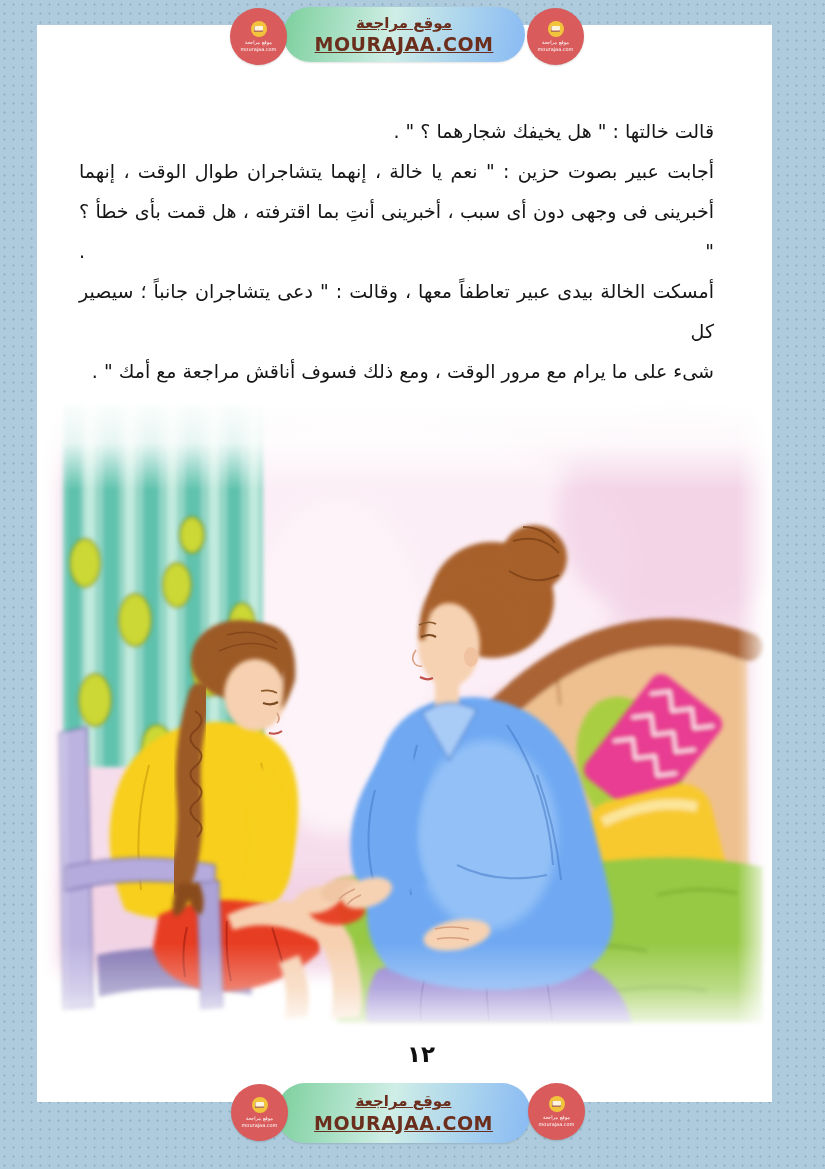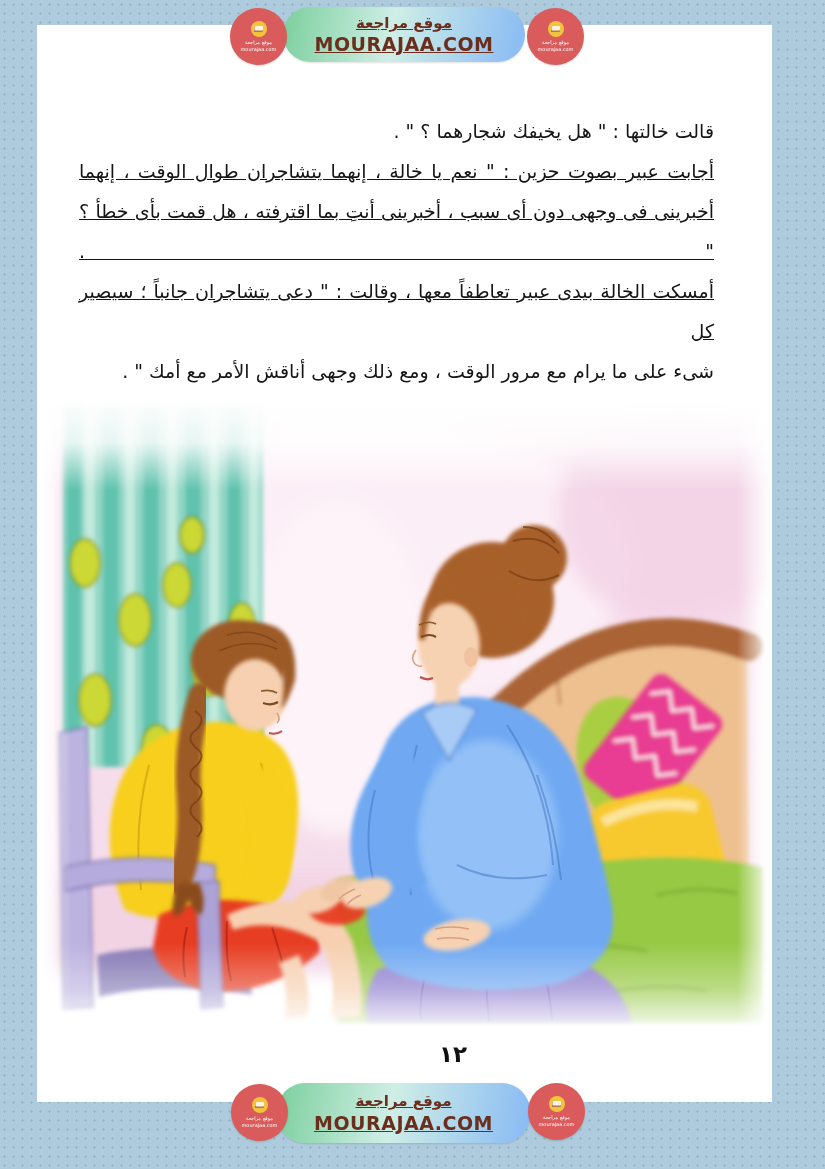--- a/index.html
+++ b/index.html
@@ -9,21 +9,21 @@
     background-image:radial-gradient(circle, rgba(125,158,180,.45) 1px, rgba(0,0,0,0) 1.3px);
     background-size:9px 9px;
     font-family:"DejaVu Sans", sans-serif;
   }
   .paper{position:absolute;left:37px;top:25px;width:735px;height:1077px;background:#ffffff;}
 
   
   .story{position:absolute;left:42px;right:58px;top:86px;direction:rtl;color:#151515;
          font-size:19px;line-height:40px;}
   .story .line{text-align:right;}
-  .story .line.just{text-align:justify;text-align-last:justify;text-decoration:underline;}
+  .story .line.just{text-align:justify;text-align-last:justify;}
 
   
   .pill{position:absolute;display:flex;flex-direction:column;align-items:center;justify-content:center;
         border-radius:28px;background:linear-gradient(100deg,#7bcf9c 0%,#cfeee6 45%,#88baf4 100%);
         box-shadow:0 1px 2px rgba(0,0,0,.12);}
   .pill .ar{font-size:15px;font-weight:bold;color:#6b2e1d;text-decoration:underline;line-height:1.35;direction:rtl;}
   .pill .en{font-size:19px;font-weight:bold;color:#6b2e1d;text-decoration:underline;letter-spacing:.5px;line-height:1.2;}
   #pill-top{left:283px;top:7px;width:242px;height:55px;}
   #pill-bottom{left:277px;top:1083px;width:253px;height:60px;}
 
@@ -32,36 +32,36 @@
         display:flex;flex-direction:column;align-items:center;justify-content:center;
         box-shadow:0 1px 2px rgba(0,0,0,.15);}
   .logo .book-badge{width:16px;height:16px;border-radius:50%;background:#f2c43c;
         display:flex;align-items:center;justify-content:center;margin-bottom:2px;}
   .logo .book-badge::after{content:"";width:9px;height:6px;background:#fdf4df;border-radius:1px;
         box-shadow:inset 0 -1.5px 0 rgba(150,60,30,.7), inset 1px 0 0 rgba(150,60,30,.35);}
   .logo .cap{font-size:5px;color:#ffffff;line-height:7px;text-align:center;}
   #logo-tl{left:230px;top:8px;}  #logo-tr{left:527px;top:8px;}
   #logo-bl{left:231px;top:1084px;} #logo-br{left:528px;top:1083px;}
 
-  .page-number{position:absolute;left:370px;top:1016px;width:60px;text-align:right;
+  .page-number{position:absolute;left:370px;top:1016px;width:60px;text-align:left;
         font-size:23px;font-weight:bold;color:#101010;}
 
   .illustration{position:absolute;left:0px;top:370px;width:735px;height:640px;}
 </style>
 </head>
 <body>
 
 <div class="paper">
 
   <div class="story">
     <div class="line">قالت خالتها : " هل يخيفك شجارهما ؟ " .</div>
     <div class="line just">أجابت عبير بصوت حزين : " نعم يا خالة ، إنهما يتشاجران طوال الوقت ، إنهما</div>
     <div class="line just">أخبرينى فى وجهى دون أى سبب ، أخبرينى أنتِ بما اقترفته ، هل قمت بأى خطأ ؟ " .</div>
     <div class="line just">أمسكت الخالة بيدى عبير تعاطفاً معها ، وقالت : " دعى يتشاجران جانباً ؛ سيصير كل</div>
-    <div class="line">شىء على ما يرام مع مرور الوقت ، ومع ذلك وجهى أناقش الأمر مع أمك " .</div>
+    <div class="line">شىء على ما يرام مع مرور الوقت ، ومع ذلك فسوف أناقش مراجعة مع أمك " .</div>
   </div>
 
   <div class="illustration" role="img" aria-label="Aunt in blue pajamas sitting on a bed comforting sad girl Abeer, who wears a yellow blouse and red skirt and sits on a purple chair beside teal curtains and a pink wall">
     <svg width="735" height="640" viewBox="0 0 735 640" xmlns="http://www.w3.org/2000/svg">
       <defs>
         <filter id="b2" x="-20%" y="-20%" width="140%" height="140%">
             <feGaussianBlur stdDeviation="2"></feGaussianBlur>
           </filter>
         <filter id="b5" x="-30%" y="-30%" width="160%" height="160%">
             <feGaussianBlur stdDeviation="5"></feGaussianBlur>

